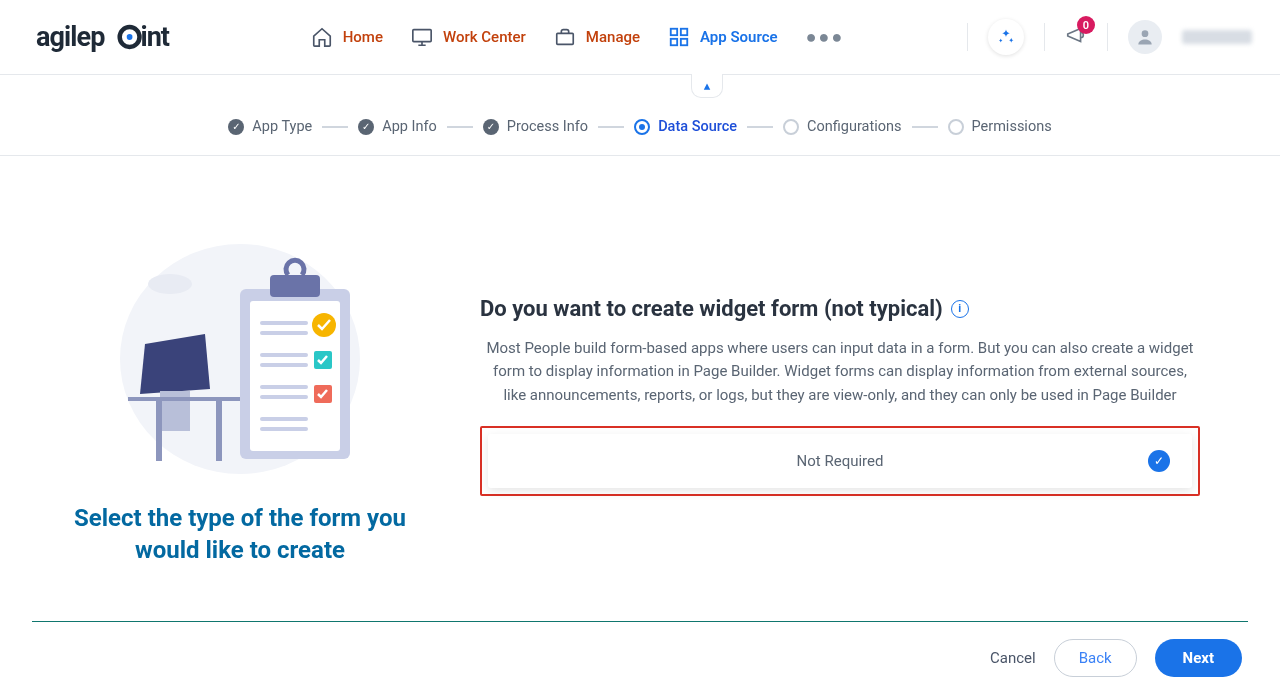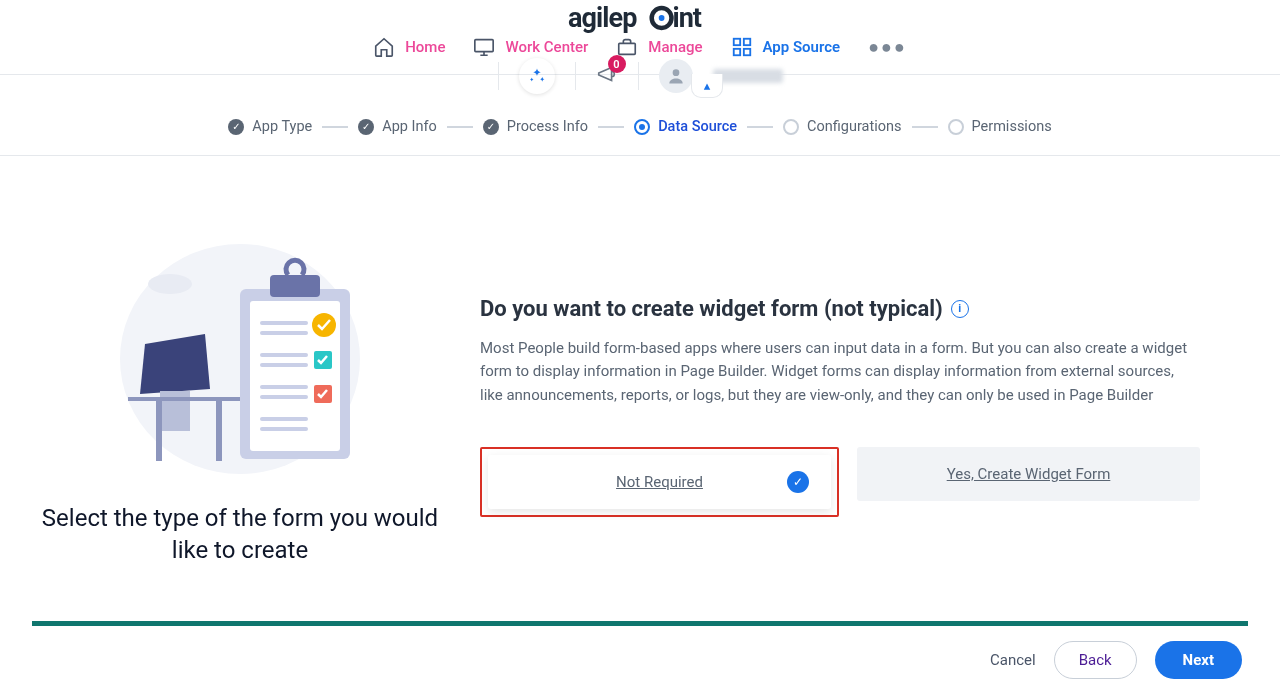--- a/index.html
+++ b/index.html
@@ -2,26 +2,25 @@
 <html><head>
   <meta charset="utf-8">
   <style>
     * { margin: 0; padding: 0; box-sizing: border-box; font-family: -apple-system, BlinkMacSystemFont, "Segoe UI", Roboto, sans-serif; }
     body { background: #fff; color: #4a5568; width: 1280px; height: 693px; overflow: hidden; }
 
     
     .top-header {
       height: 75px; display: flex; align-items: center; padding: 0 28px; border-bottom: 1px solid #e5e8ec;
       justify-content: space-between;
-      flex-direction: column;
     }
     .logo { display: flex; align-items: center; }
     .logo svg { height: 36px; }
     .nav-center { display: flex; align-items: center; gap: 28px; }
-    .nav-item { display: flex; align-items: center; gap: 10px; cursor: pointer; color: #ec4899; font-size: 15px; font-weight: 500; }
+    .nav-item { display: flex; align-items: center; gap: 10px; cursor: pointer; color: #c2410c; font-size: 15px; font-weight: 500; }
     .nav-item.active { color: #1a73e8; font-weight: 600; }
     .nav-item .icn { width: 22px; height: 22px; display: inline-flex; align-items: center; justify-content: center; }
     .nav-item.active .icn { color: #1a73e8; }
     .more-dots { font-size: 18px; letter-spacing: 2px; color: #7b8795; cursor: pointer; }
     .header-right { display: flex; align-items: center; gap: 20px; }
     .vr { width: 1px; height: 28px; background: #e5e8ec; }
     .spin-icon { width: 36px; height: 36px; border-radius: 50%; box-shadow: 0 1px 4px rgba(0,0,0,0.12); display:flex; align-items:center; justify-content:center; color:#1a73e8; cursor:pointer; }
     .bell-wrap { position: relative; cursor: pointer; }
     .bell-wrap .badge {
       position: absolute; top: -8px; right: -8px; background: #d81b60; color: #fff;
@@ -47,51 +46,51 @@
     .step.active .circ { width:16px; height:16px; border-radius:50%; border:2px solid #1a73e8; background:#fff; position:relative; }
     .step.active .circ::after { content:""; width:6px; height:6px; background:#1a73e8; border-radius:50%; position:absolute; top:50%; left:50%; transform:translate(-50%,-50%); }
     .step.pending .circ { width:16px; height:16px; border-radius:50%; border:2px solid #c8cfd8; }
     .step.pending { color:#5a6573;text-align:right; }
     .dash { width: 26px; height: 2px; background:#d0d6de; }
 
     
     .content { display:flex; padding: 60px 40px 0 40px; gap: 40px; min-height: 470px; }
     .left-col { width: 400px; display:flex; flex-direction:column; align-items:center; padding-top: 8px; }
     .illus { width: 260px; height: 260px; display:flex; align-items:center; justify-content:center; }
-    .caption { font-size: 24px; color:#0f172a; text-align:center; line-height:1.35; margin-top: 18px; font-weight:400; }
+    .caption { font-size: 24px; color:#0369a1; text-align:center; line-height:1.35; margin-top: 18px; font-weight:700; }
 
     .right-col { flex:1; padding-top: 80px; padding-right: 40px; }
     .q-row { display:flex; align-items:center; gap:8px; margin-bottom: 16px; }
     .question { font-size: 22px; font-weight:700; color:#2a3340; }
     .info-circ { width:18px; height:18px; border:1.5px solid #1a73e8; border-radius:50%; display:flex; align-items:center; justify-content:center; color:#1a73e8; font-size:11px; font-weight:700; cursor:pointer; }
-    .desc { font-size: 15px; line-height:1.55; color:#5a6573; margin-bottom: 40px; }
+    .desc { font-size: 15px; line-height:1.55; color:#5a6573; margin-bottom: 19px; text-align: center; }
 
     .option-row { display:flex; gap:18px; }
     .opt-btn {
       flex:1; height:54px; display:flex; align-items:center; justify-content:center; gap:12px;
-      font-size:15px; color:#5a6573; cursor:pointer; position:relative; border-radius:3px;text-decoration:underline;
+      font-size:15px; color:#5a6573; cursor:pointer; position:relative; border-radius:3px;
     }
     .opt-btn.selected { background:#fff; box-shadow: 0 3px 10px rgba(0,0,0,0.10); }
     .opt-btn.selected .chk {
       width:22px; height:22px; border-radius:50%; background:#1a73e8; display:flex; align-items:center; justify-content:center; color:#fff; font-size:12px;
       position:absolute; right:22px;
     }
     .opt-btn.unselected { background:#f1f3f6; }
     .highlight-box { border:2px solid #d93025; padding: 6px; border-radius:2px; }
 
     
     .footer {
       position: absolute; bottom: 0; left: 32px; right: 32px; height: 72px;
-      border-top: 5px solid #0f766e; display:flex; align-items:center; justify-content:flex-end; gap: 18px;
+      border-top: 1px solid #0f766e; display:flex; align-items:center; justify-content:flex-end; gap: 18px;
       padding-right: 6px;
     }
     .btn-txt { font-size:15px; color:#4a5568; cursor:pointer; }
     .btn-outline {
       height:38px; padding: 0 24px; border:1px solid #c8cfd8; border-radius:19px; display:flex; align-items:center;
-      font-size:15px; color:#4c1d95; cursor:pointer; background:#fff;
+      font-size:15px; color:#3b82f6; cursor:pointer; background:#fff;
     }
     .btn-primary {
       height:38px; padding: 0 28px; border-radius:19px; display:flex; align-items:center;
       font-size:15px; color:#fff; background:#1a73e8; cursor:pointer; font-weight:700;
     }
   </style>
 </head>
 <body>
 
 <div class="top-header">
@@ -253,23 +252,20 @@
     </div>
     <div class="desc">Most People build form-based apps where users can input data in a form. But you can also create a widget form to display information in Page Builder. Widget forms can display information from external sources, like announcements, reports, or logs, but they are view-only, and they can only be used in Page Builder</div>
 
     <div class="option-row">
       <div class="highlight-box" style="flex:1;">
         <div class="opt-btn selected">
           <span>Not Required</span>
           <span class="chk">✓</span>
         </div>
       </div>
-      <div class="opt-btn unselected" style="flex:1;">
-        <span>Yes, Create Widget Form</span>
-      </div>
     </div>
   </div>
 
 </div>
 
 <div class="footer">
   <div class="btn-txt">Cancel</div>
   <div class="btn-outline">Back</div>
   <div class="btn-primary">Next</div>
 </div>

